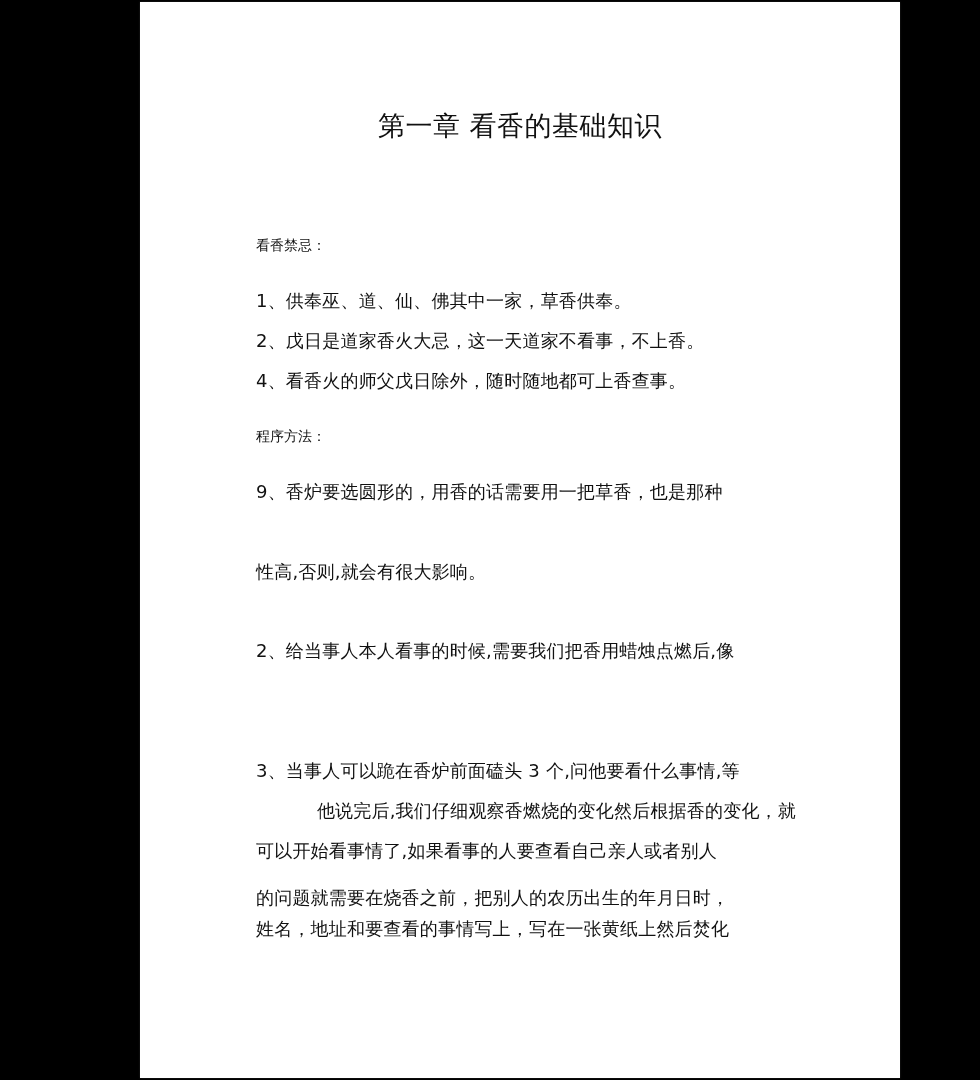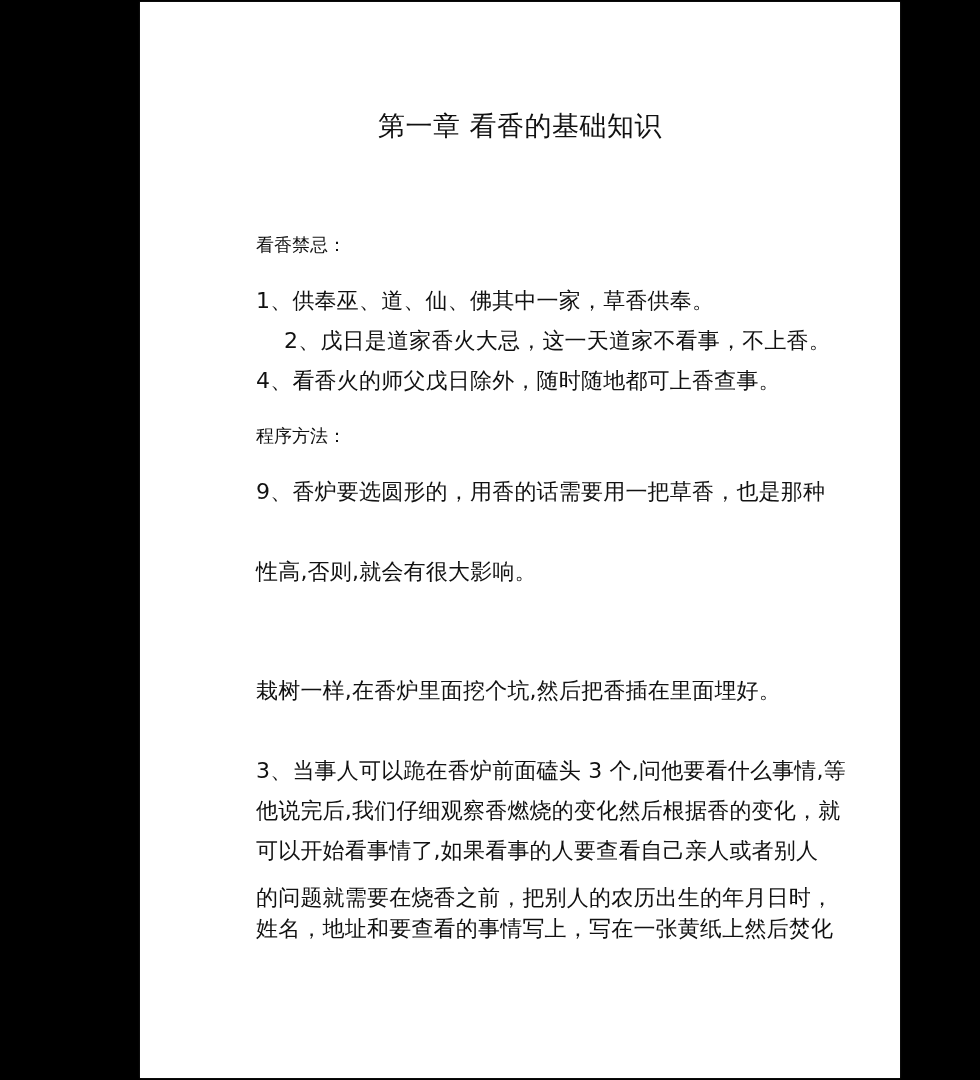--- a/index.html
+++ b/index.html
@@ -44,56 +44,56 @@
       left: 116px;
       top: 173px;
       font-size: 21px;
       line-height: 30px;
       margin: 0;
       font-weight: normal;
     }
     .label {
       position: absolute;
       left: 116px;
-      font-size: 18px;
+      font-size: 14px;
       line-height: 26px;
       margin: 0;
     }
     .line {
       position: absolute;
       left: 116px;
       width: 540px;
-      font-size: 22px;
+      font-size: 18px;
       line-height: 26px;
       margin: 0;
       white-space: nowrap;
       letter-spacing: 0.2px;
     }
   </style>
 </head>
 <body>
 
 <div class="viewer">
   <div class="page">
 
     <h1 class="chapter-title">第一章  看香的基础知识</h1>
 
 
     <p class="label" style="top:230px;">看香禁忌：</p>
 
     <p class="line" style="top:286px;">1、供奉巫、道、仙、佛其中一家，草香供奉。</p>
-    <p class="line" style="top:326px;margin-left:28px;">2、戊日是道家香火大忌，这一天道家不看事，不上香。</p>
+    <p class="line" style="top:326px;">2、戊日是道家香火大忌，这一天道家不看事，不上香。</p>
     <p class="line" style="top:366px;">4、看香火的师父戊日除外，随时随地都可上香查事。</p>
 
     <p class="label" style="top:421px;">程序方法：</p>
 
     <p class="line" style="top:477px;">9、香炉要选圆形的，用香的话需要用一把草香，也是那种</p>
     <p class="line" style="top:557px;">性高,否则,就会有很大影响。</p>
 
-    <p class="line" style="top:676px;">栽树一样,在香炉里面挖个坑,然后把香插在里面埋好。</p>
+    <p class="line" style="top:636px;">2、给当事人本人看事的时候,需要我们把香用蜡烛点燃后,像</p>
 
     <p class="line" style="top:756px;">3、当事人可以跪在香炉前面磕头 3 个,问他要看什么事情,等</p>
     <p class="line" style="top:796px;text-align:right;">他说完后,我们仔细观察香燃烧的变化然后根据香的变化，就</p>
     <p class="line" style="top:836px;">可以开始看事情了,如果看事的人要查看自己亲人或者别人</p>
     <p class="line" style="top:883px;">的问题就需要在烧香之前，把别人的农历出生的年月日时，</p>
     <p class="line" style="top:914px;">姓名，地址和要查看的事情写上，写在一张黄纸上然后焚化</p>
 
   </div>
 </div>
 

